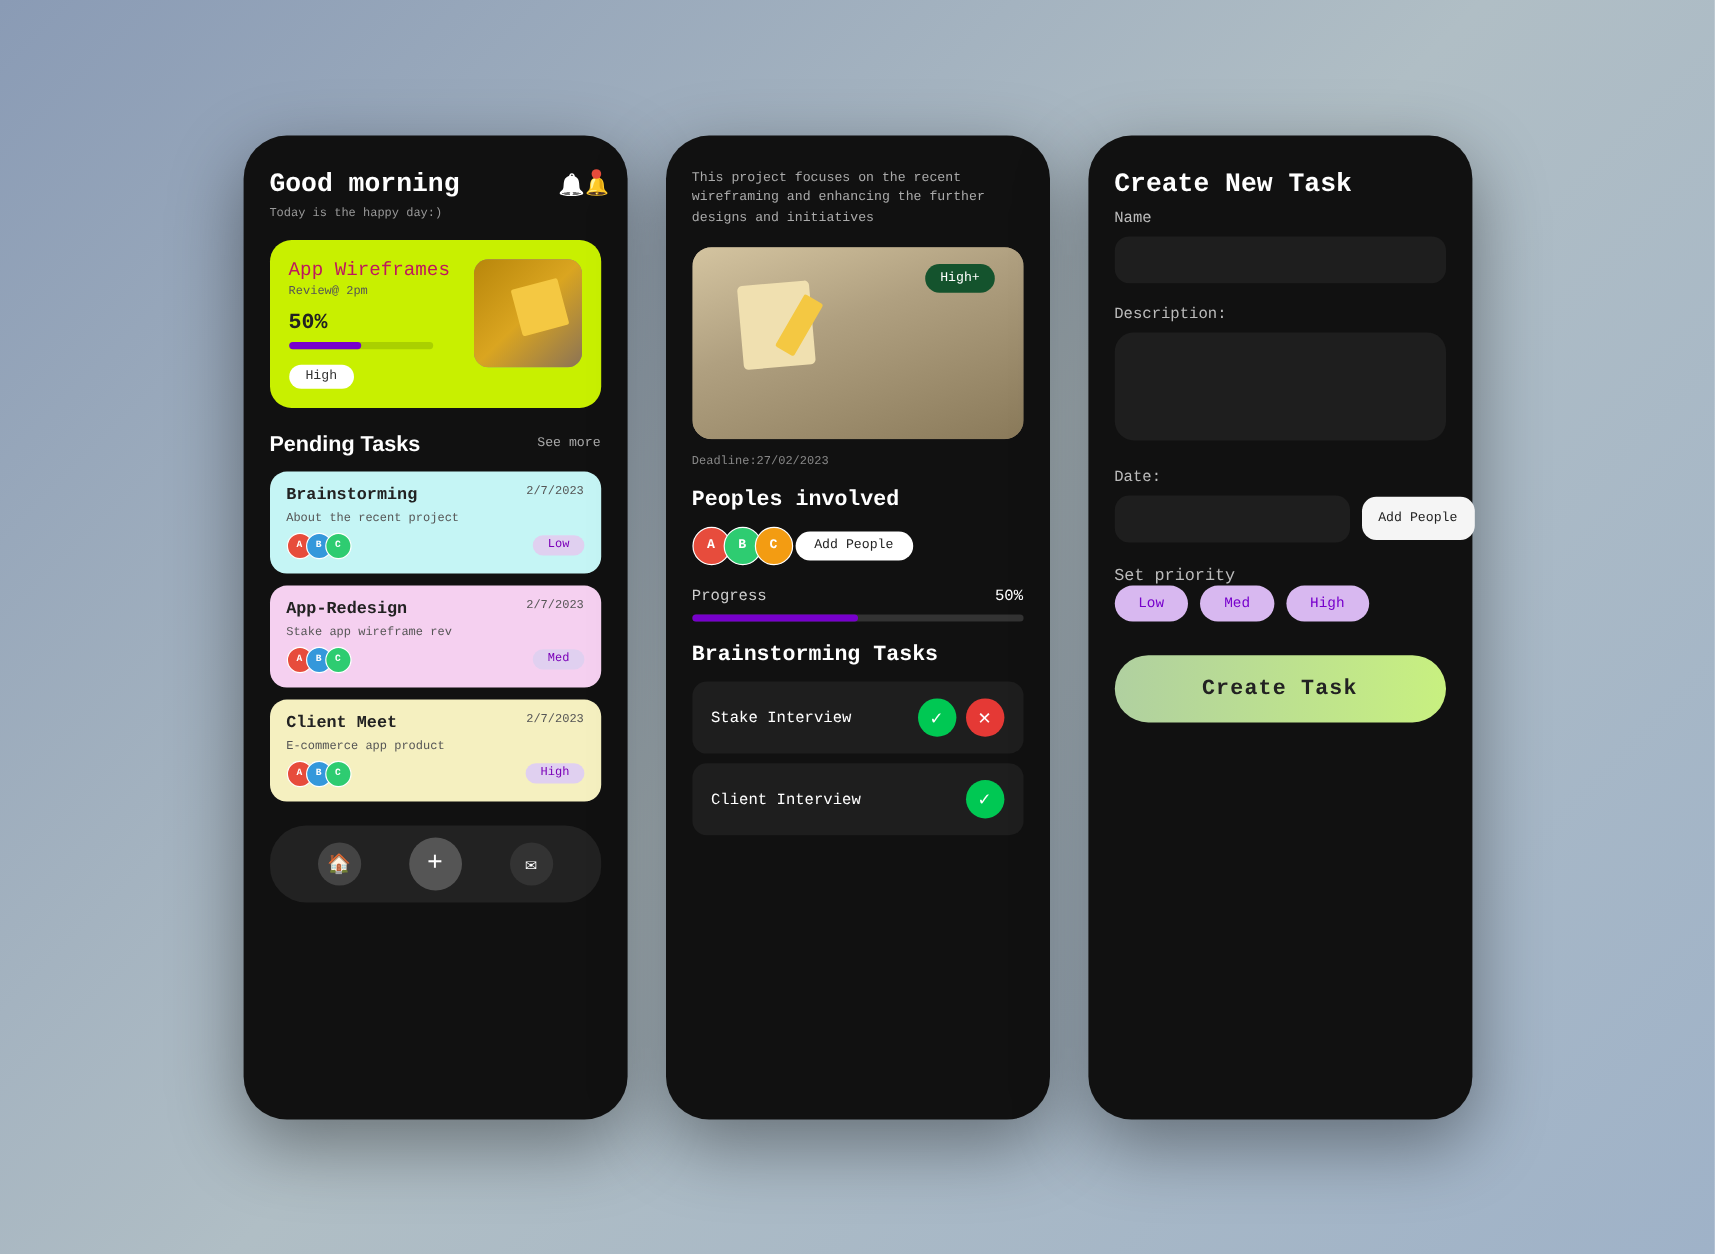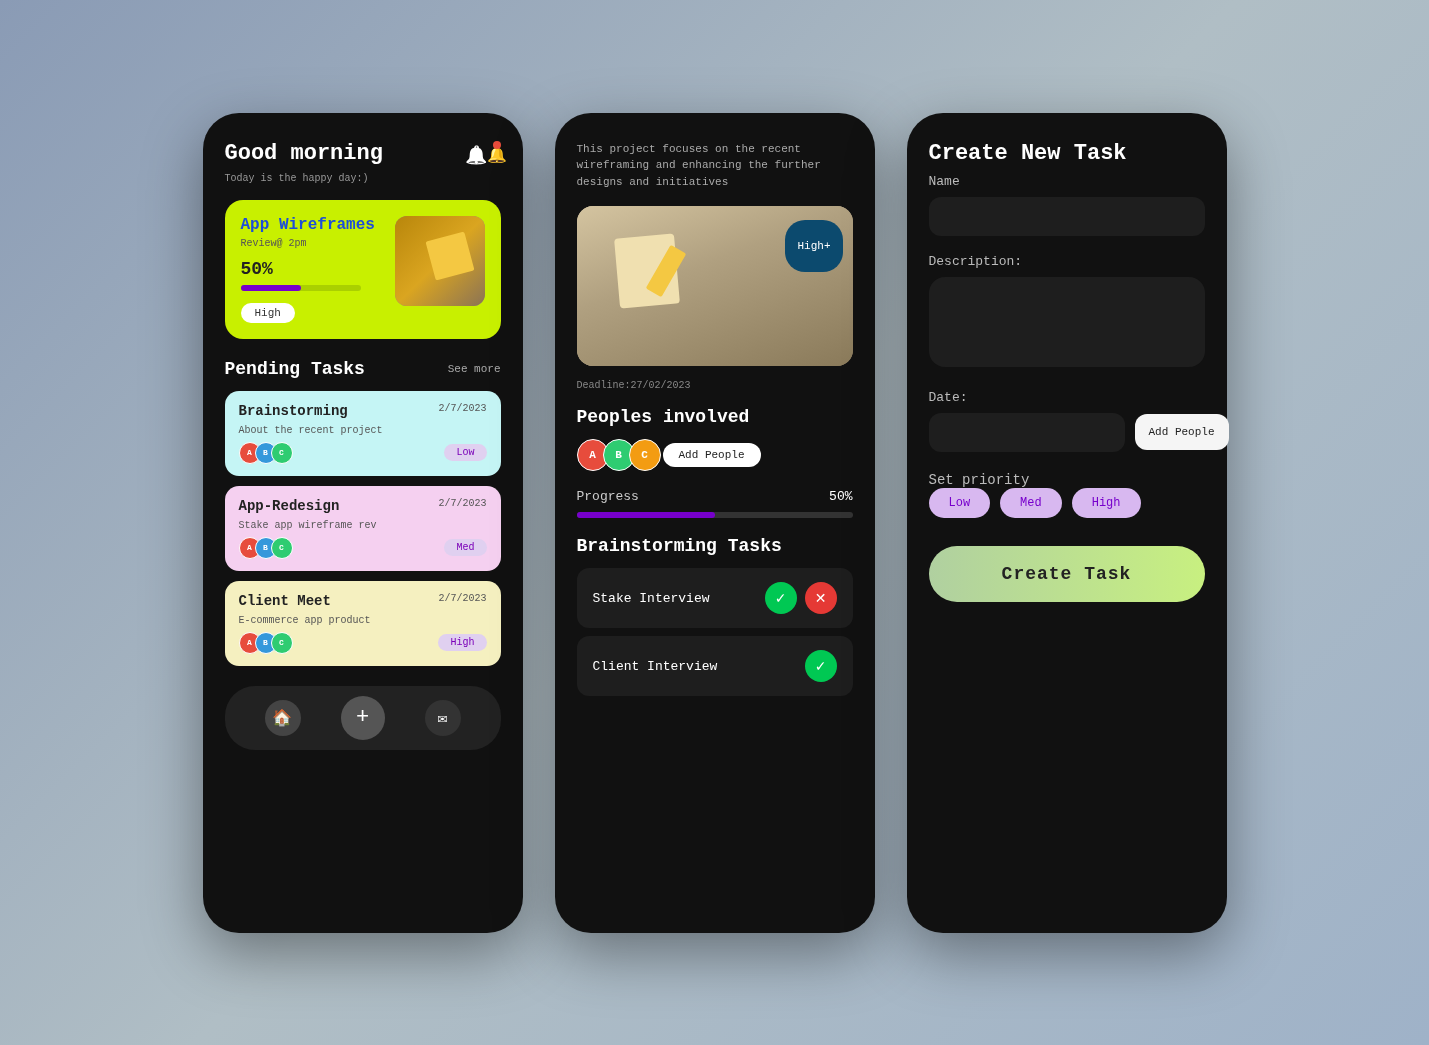--- a/index.html
+++ b/index.html
@@ -90,22 +90,22 @@
       display: flex;
       justify-content: space-between;
       align-items: flex-start;
       min-height: 120px;
     }
 
     .wireframes-card-left { flex: 1; }
 
     .wireframes-card-title {
       font-size: 16px;
-      font-weight: bold;
-      color: #1d4ed8;
+      font-weight: normal;
+      color: #be185d;
       margin-bottom: 4px;
       font-family: 'Courier New', monospace;
     }
 
     .wireframes-card-sub {
       font-size: 10px;
       color: #555;
       margin-bottom: 10px;
       font-family: 'Courier New', monospace;
     }
@@ -180,21 +180,21 @@
       display: flex;
       justify-content: space-between;
       align-items: center;
       margin-bottom: 12px;
     }
 
     .section-title {
       color: #fff;
       font-size: 18px;
       font-weight: bold;
-      font-family: Liberation Mono, monospace;
+      font-family: Liberation Sans, sans-serif;
     }
 
     .see-more {
       color: #aaa;
       font-size: 11px;
       font-family: 'Courier New', monospace;
       cursor: pointer;
     }
 
     
@@ -378,25 +378,25 @@
       background: #f4c842;
       top: 40px;
       left: 80px;
       border-radius: 2px;
       transform: rotate(30deg);
     }
 
     .highplus-badge {
       position: absolute;
       top: 14px;
-      right: 10px;
-      background: #0c4a6e;
+      right: 24px;
+      background: #14532d;
       color: #fff;
       font-size: 11px;
-      padding: 20px 12px;
+      padding: 6px 12px;
       border-radius: 20px;
       font-family: 'Courier New', monospace;
     }
 
     .deadline-text {
       color: #888;
       font-size: 10px;
       margin-bottom: 16px;
       font-family: 'Courier New', monospace;
     }

